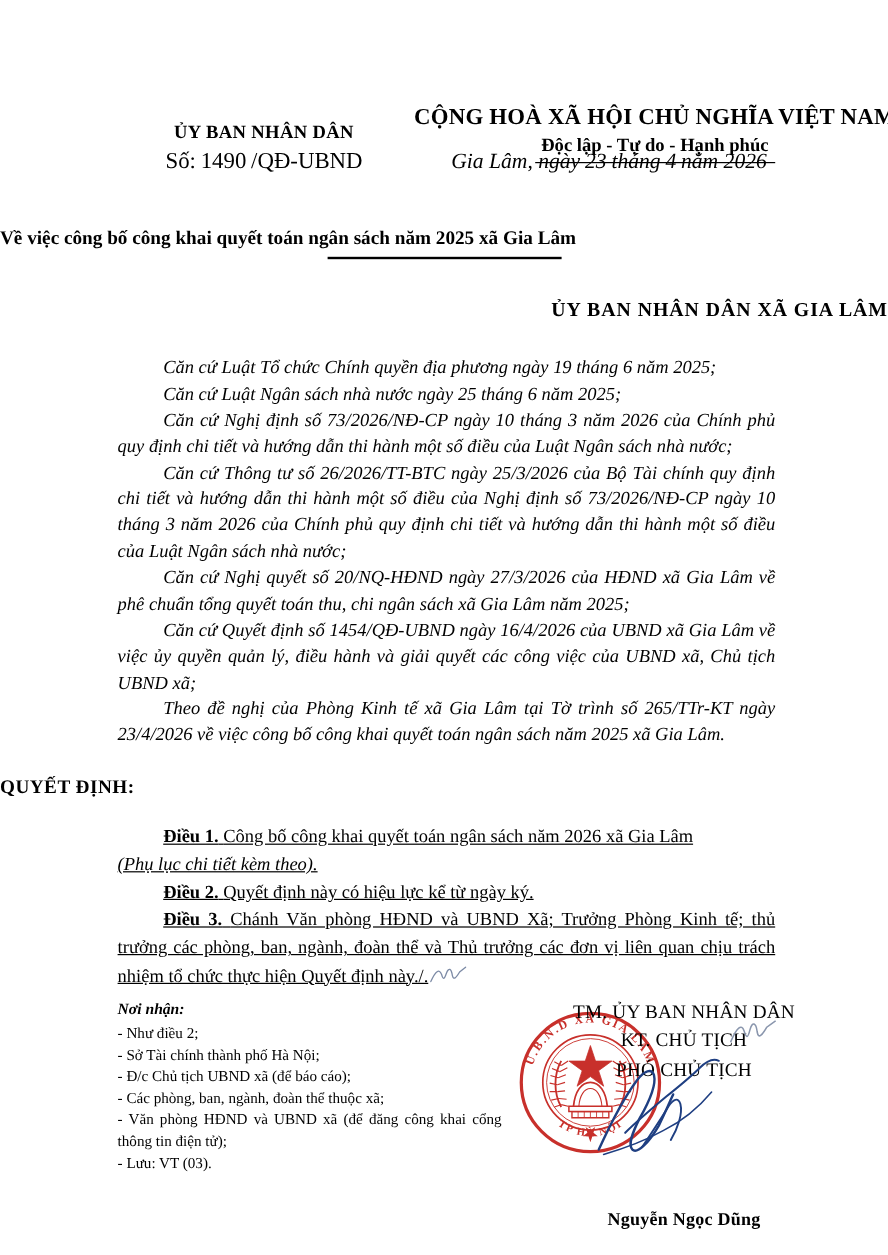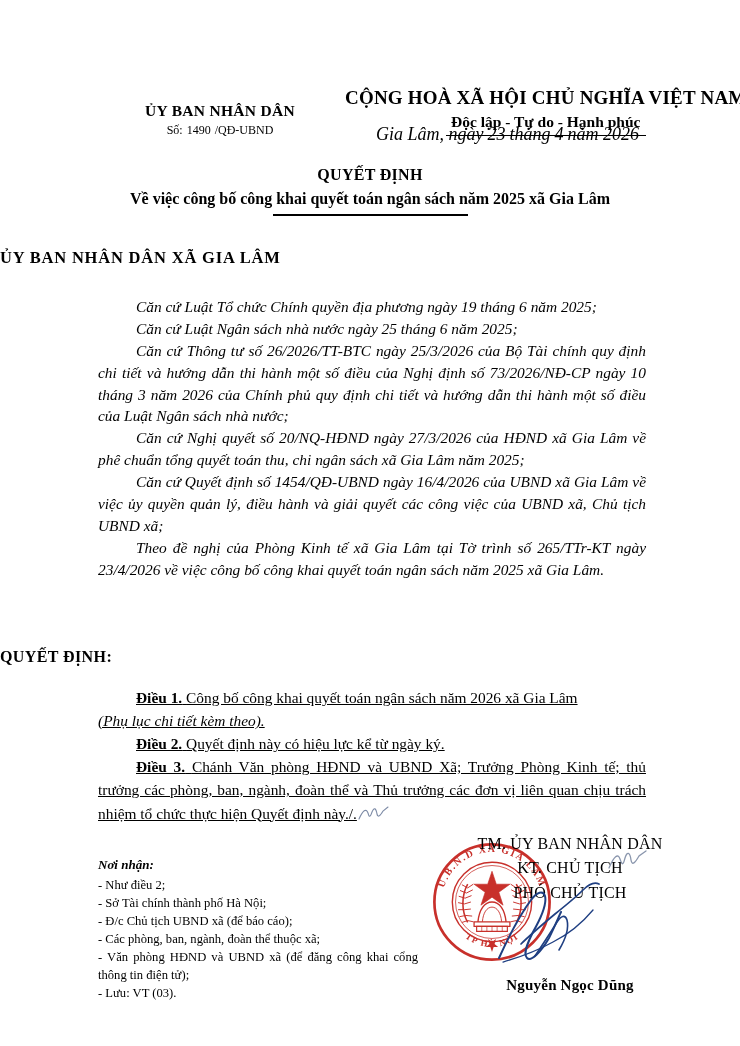--- a/index.html
+++ b/index.html
@@ -80,21 +80,21 @@
     top: 122px;
     left: 95px;
     right: 70px;
     display: flex;
     align-items: flex-start;
   }
   .so-block {
     width: 250px;
     flex: none;
     text-align: center;
-    font-size: 12px;
+    font-size: 19px;
     line-height: 1.4;
   }
   .so-num { padding: 0 4px; }
   .date-block {
     flex: 1;
     text-align: center;
     font-size: 18px;
     font-style: italic;
     line-height: 1.4;
     white-space: nowrap;
@@ -110,38 +110,38 @@
     text-align: center;
     font-size: 16px;
     font-weight: bold;
     letter-spacing: 0.3px;
   }
   .doc-subtitle {
     position: absolute;
     top: 188px;
     left: 0;
     width: 100%;
-    text-align: center;
+    text-align: left;
     font-size: 16px;
     font-weight: bold;
     line-height: 1.4;
   }
   .subtitle-rule {
     display: block;
     width: 195px;
     height: 1.4px;
     background: #000;
     margin: 4px auto 0 auto;
   }
   .issuer {
     position: absolute;
     top: 248px;
     left: 0;
     width: 100%;
-    text-align: left;
+    text-align: right;
     font-size: 16.5px;
     font-weight: bold;
     letter-spacing: 0.8px;
   }
 
   
   .preamble {
     position: absolute;
     top: 296px;
     left: 98px;
@@ -189,21 +189,21 @@
     width: 34px;
     height: 14px;
     position: relative;
     vertical-align: -3px;
   }
   .pen-mark svg { position: absolute; left: 0; top: -4px; }
 
   
   .recipients {
     position: absolute;
-    top: 856px;
+    top: 832px;
     left: 98px;
     width: 320px;
     font-size: 12.6px;
     line-height: 1.44;
   }
   .recipients-title {
     font-weight: bold;
     font-style: italic;
     font-size: 13px;
     margin-bottom: 1px;
@@ -232,21 +232,21 @@
     line-height: 1.52;
     letter-spacing: 0.2px;
     position: relative;
     z-index: 3;
   }
   .sig-name {
     font-size: 15px;
     font-weight: bold;
     position: relative;
     z-index: 3;
-    margin-top: 72px;
+    margin-top: 104px;
     letter-spacing: 0.2px;
   }
 
   
   .seal {
     position: absolute;
     left: 428px;
     top: 838px;
     width: 128px;
     height: 128px;
@@ -295,30 +295,30 @@
 
   <div class="subheader">
     <div class="so-block">
       <span>Số:</span><span class="so-num">1490</span><span>/QĐ-UBND</span>
     </div>
     <div class="date-block">
       <span>Gia Lâm, ngày</span><span class="date-val">23</span><span>tháng</span><span class="date-val">4</span><span>năm 2026</span>
     </div>
   </div>
 
-  <div class="doc-title">QUYẾT ĐỊNH</div>
   <div class="doc-subtitle">
     <span>Về việc công bố công khai quyết toán ngân sách năm 2025 xã Gia Lâm</span>
     <span class="subtitle-rule"></span>
   </div>
   <div class="issuer">ỦY BAN NHÂN DÂN XÃ GIA LÂM</div>
 
   <div class="preamble">
     <p>Căn cứ Luật Tổ chức Chính quyền địa phương ngày 19 tháng 6 năm 2025;</p>
     <p>Căn cứ Luật Ngân sách nhà nước ngày 25 tháng 6 năm 2025;</p>
+    <p>Căn cứ Nghị định số 73/2026/NĐ-CP ngày 10 tháng 3 năm 2026 của Chính phủ quy định chi tiết và hướng dẫn thi hành một số điều của Luật Ngân sách nhà nước;</p>
     <p>Căn cứ Thông tư số 26/2026/TT-BTC ngày 25/3/2026 của Bộ Tài chính quy định chi tiết và hướng dẫn thi hành một số điều của Nghị định số 73/2026/NĐ-CP ngày 10 tháng 3 năm 2026 của Chính phủ quy định chi tiết và hướng dẫn thi hành một số điều của Luật Ngân sách nhà nước;</p>
     <p>Căn cứ Nghị quyết số 20/NQ-HĐND ngày 27/3/2026 của HĐND xã Gia Lâm về phê chuẩn tổng quyết toán thu, chi ngân sách xã Gia Lâm năm 2025;</p>
     <p>Căn cứ Quyết định số 1454/QĐ-UBND ngày 16/4/2026 của UBND xã Gia Lâm về việc ủy quyền quản lý, điều hành và giải quyết các công việc của UBND xã, Chủ tịch UBND xã;</p>
     <p>Theo đề nghị của Phòng Kinh tế xã Gia Lâm tại Tờ trình số 265/TTr-KT ngày 23/4/2026 về việc công bố công khai quyết toán ngân sách năm 2025 xã Gia Lâm.</p>
   </div>
 
   <div class="decide-word">QUYẾT ĐỊNH:</div>
 
   <div class="articles">
     <p><span class="art-label">Điều 1.</span> <span>Công bố công khai quyết toán ngân sách năm 2026 xã Gia Lâm</span></p>

